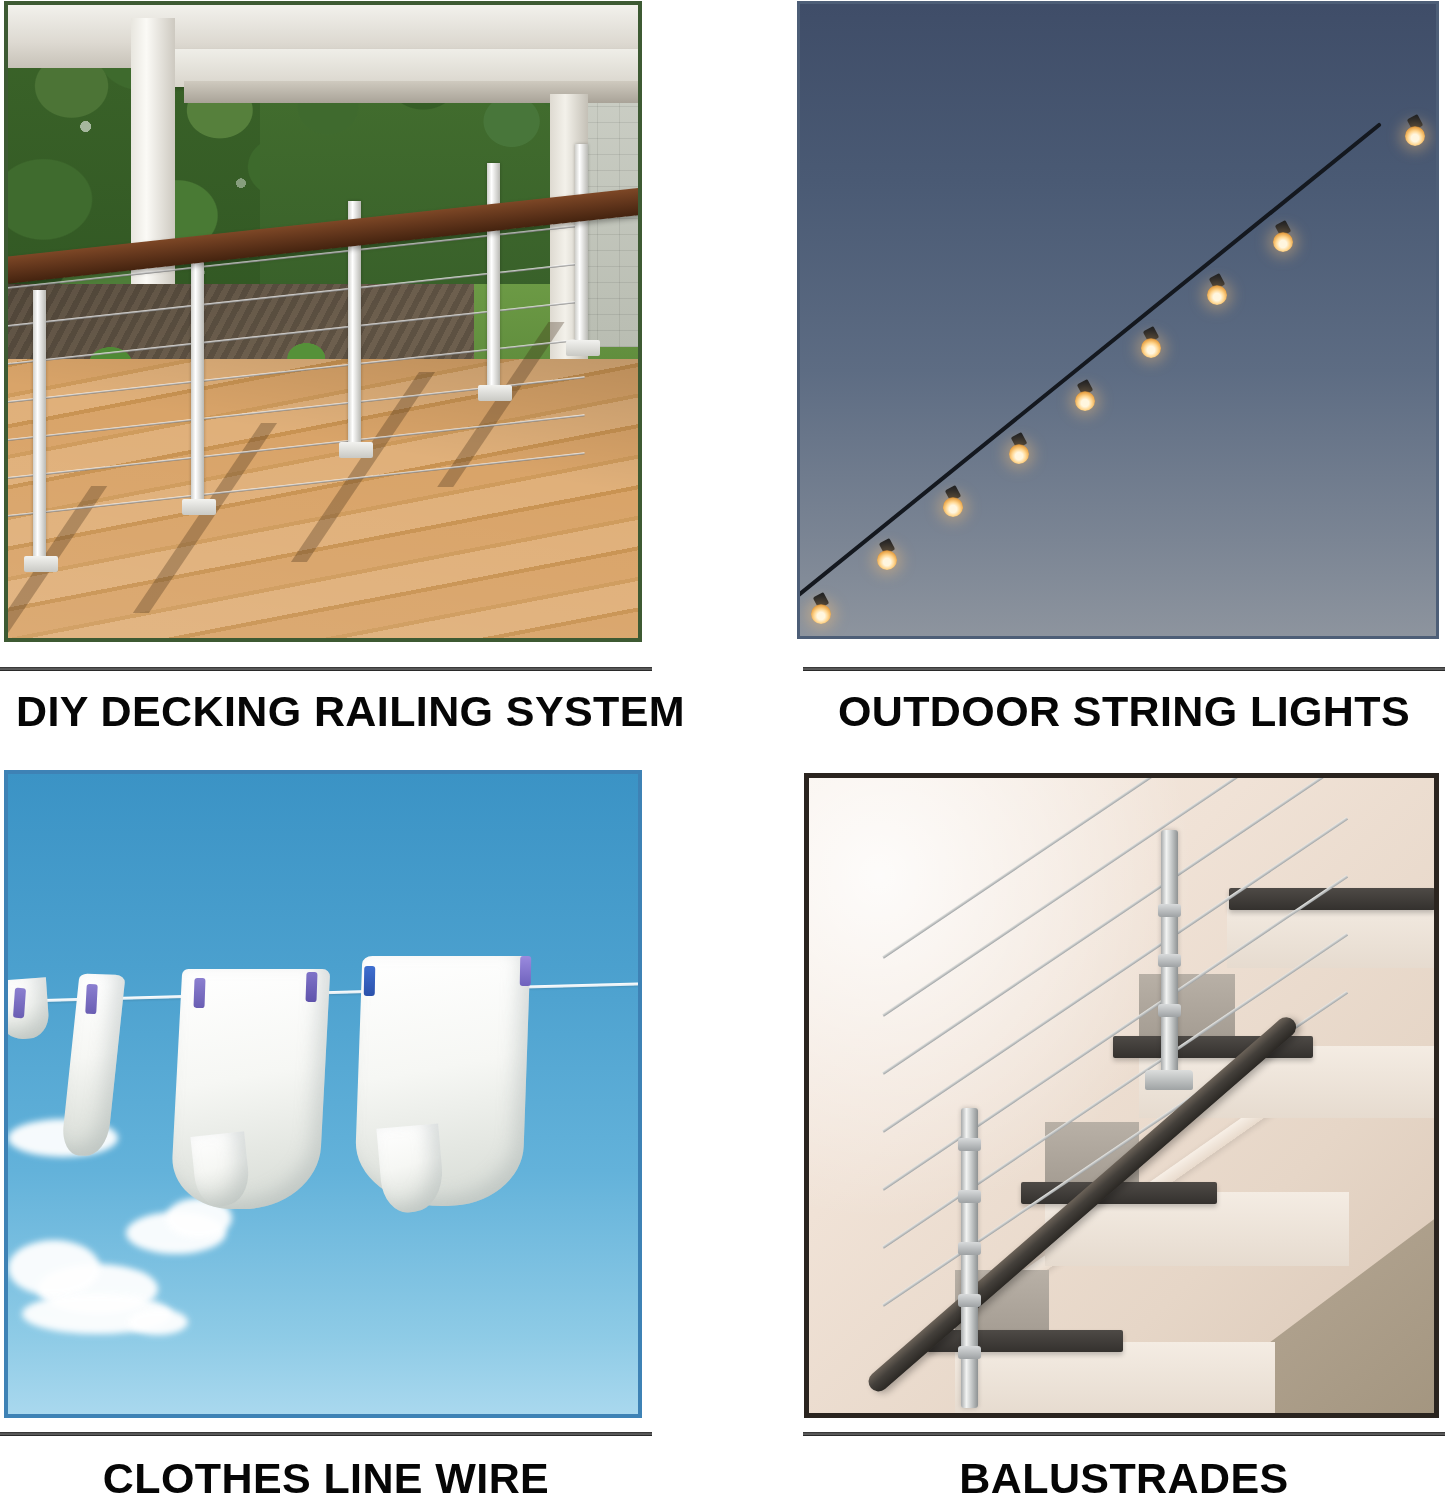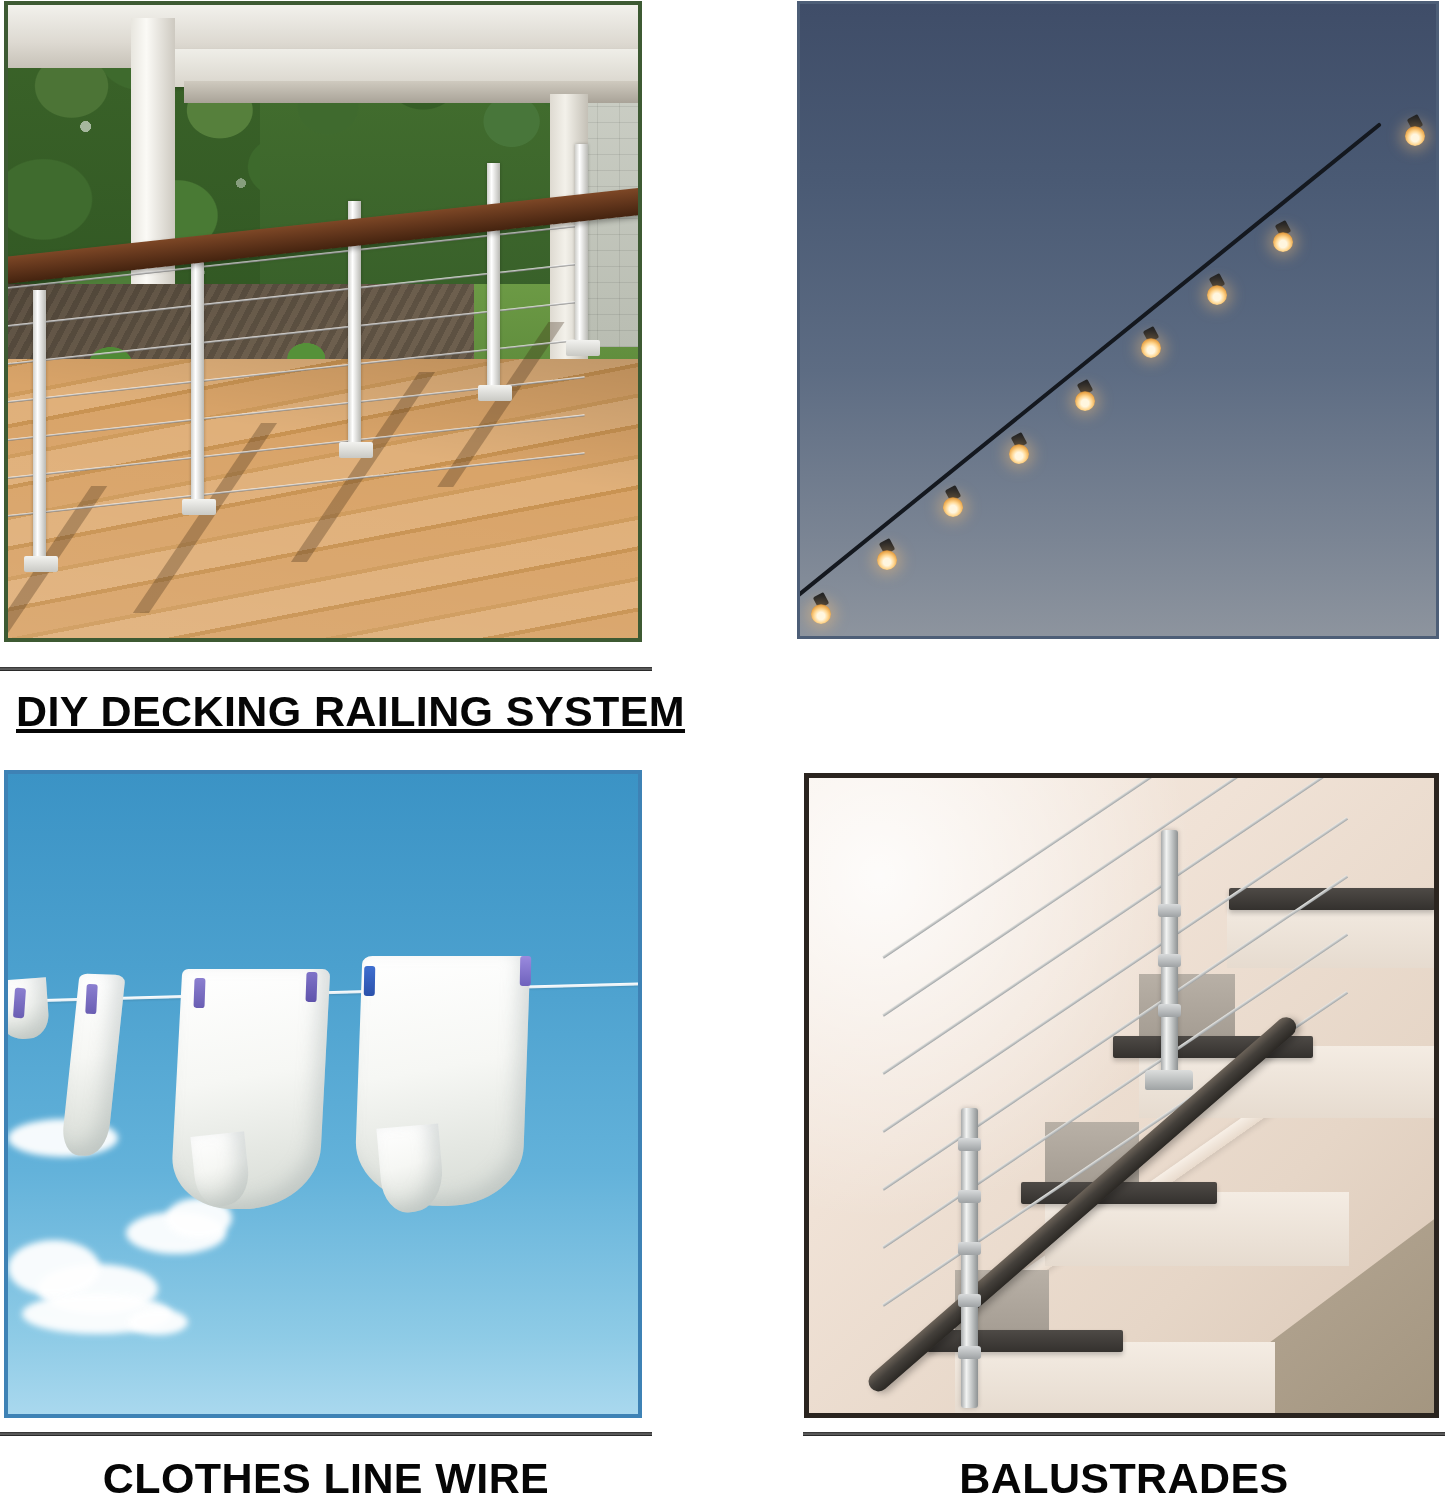--- a/index.html
+++ b/index.html
@@ -48,21 +48,21 @@
     width: 100%;
   }
   .cap-text {
     font-family: "Liberation Sans", sans-serif;
     font-weight: bold;
     font-size: 43px;
     letter-spacing: 0.4px;
     color: #060606;
     white-space: nowrap;
   }
-  .cap-tl .cap-text { text-align: left;   padding-left: 16px;  margin-top: 16px; text-decoration: underline; }
+  .cap-tl .cap-text { text-align: left;   padding-left: 16px;  margin-top: 16px; }
   .cap-tr .cap-text { text-align: center; margin-top: 16px; }
   .cap-bl .cap-text { text-align: center; margin-top: 18px; }
   .cap-br .cap-text { text-align: center; margin-top: 18px; }
 
   
   .deck-scene { position:absolute; inset:0; background:#9fb08c; }
   
   .deck-trees {
     position:absolute; left:0; top:0; width:56%; height:64%;
     background:
@@ -444,20 +444,24 @@
         <span class="socket"></span>
         <span class="glass"></span>
       </div>
       <div class="bulb" style="left:604px; top:112px;">
         <span class="socket"></span>
         <span class="glass"></span>
       </div>
     </div>
   </div>
 
+  <div class="caption cap-tr">
+    <div class="rule"></div>
+    <div class="cap-text">OUTDOOR STRING LIGHTS</div>
+  </div>
 
   <div class="cell cell-bl">
     <div class="photo b-blue">
       <div class="sky-blue"></div>
 
       <div class="cloud" style="left:118px; top:438px; width:100px; height:42px;"></div>
       <div class="cloud" style="left:158px; top:424px; width:66px; height:40px;"></div>
       <div class="cloud" style="left:30px;  top:490px; width:120px; height:50px;"></div>
       <div class="cloud" style="left:0px;   top:466px; width:92px;  height:56px;"></div>
       <div class="cloud" style="left:14px;  top:520px; width:150px; height:40px;"></div>

